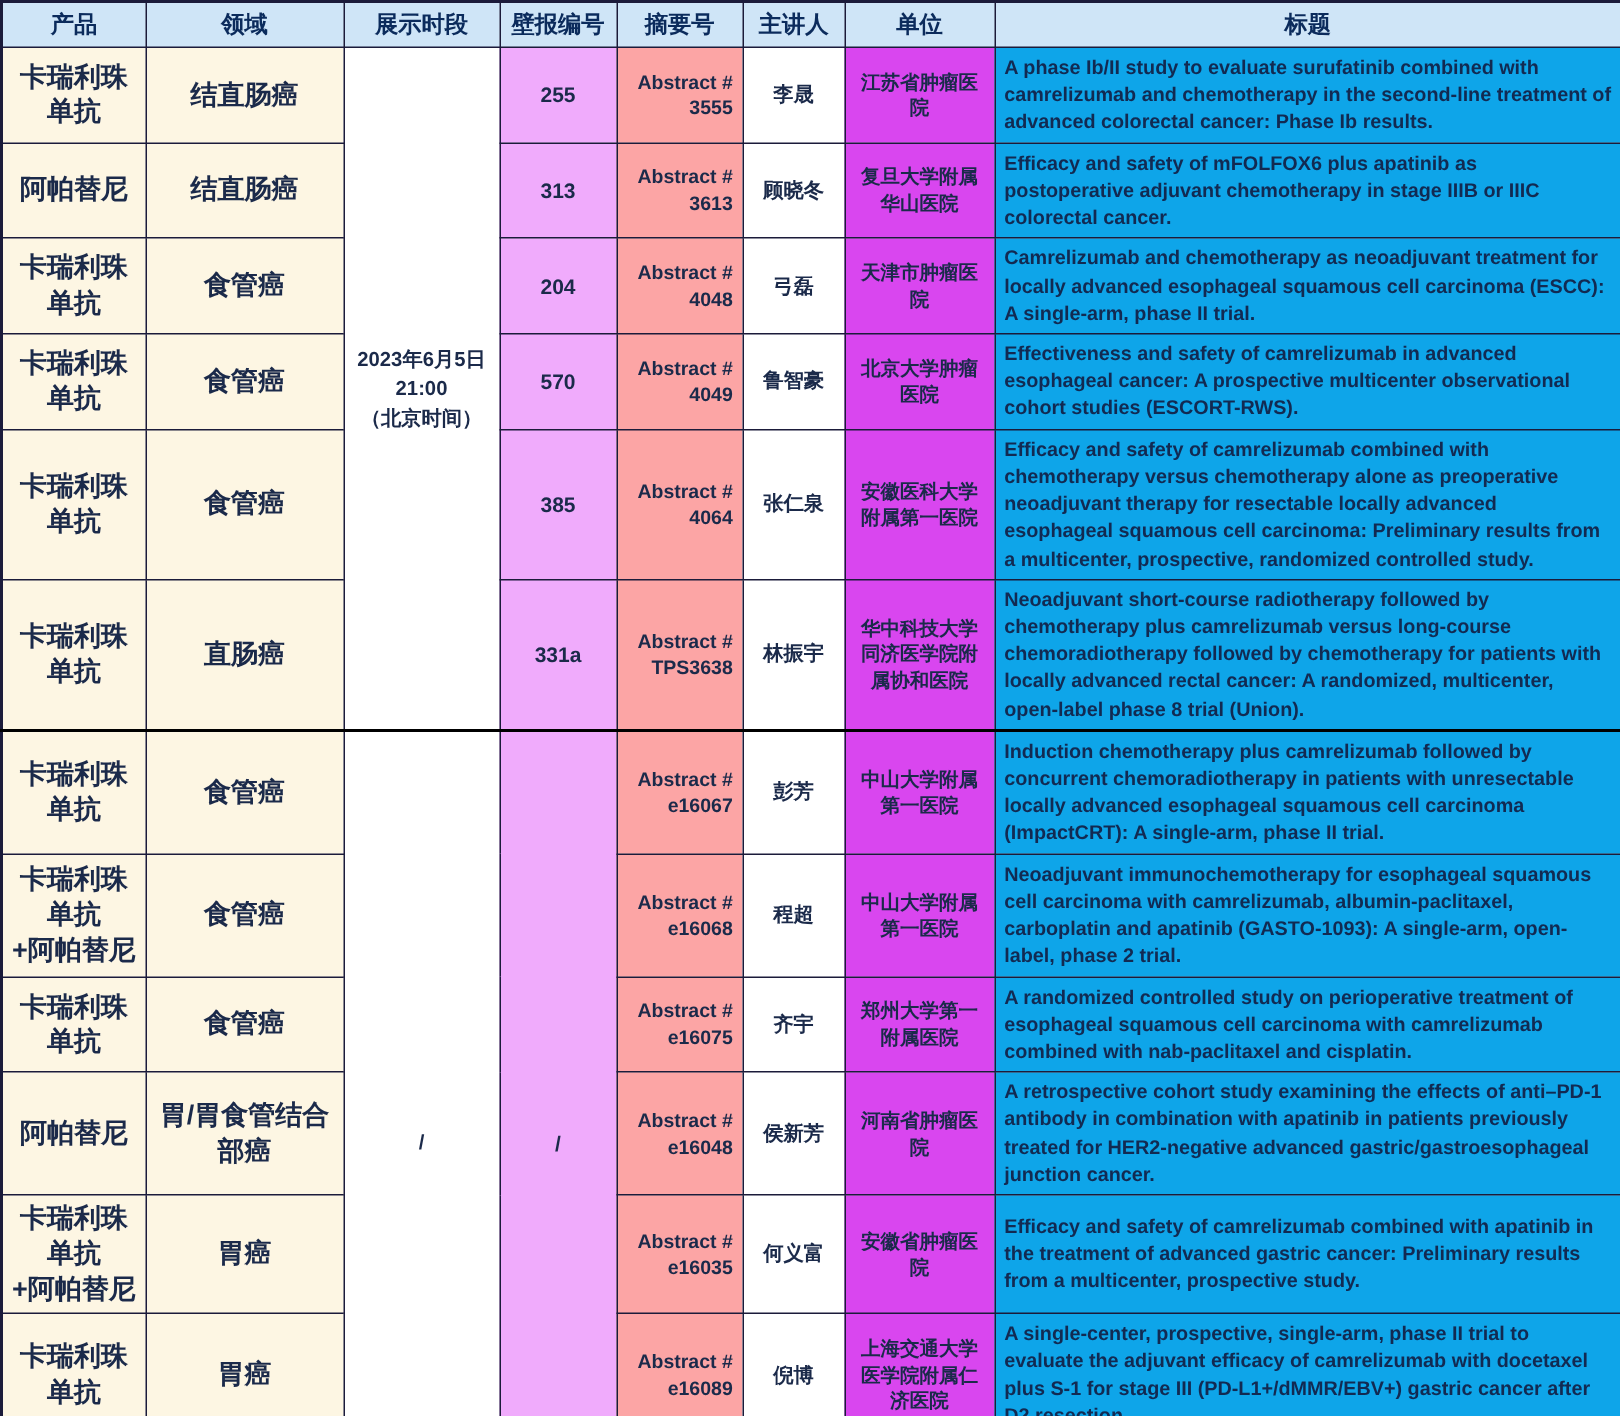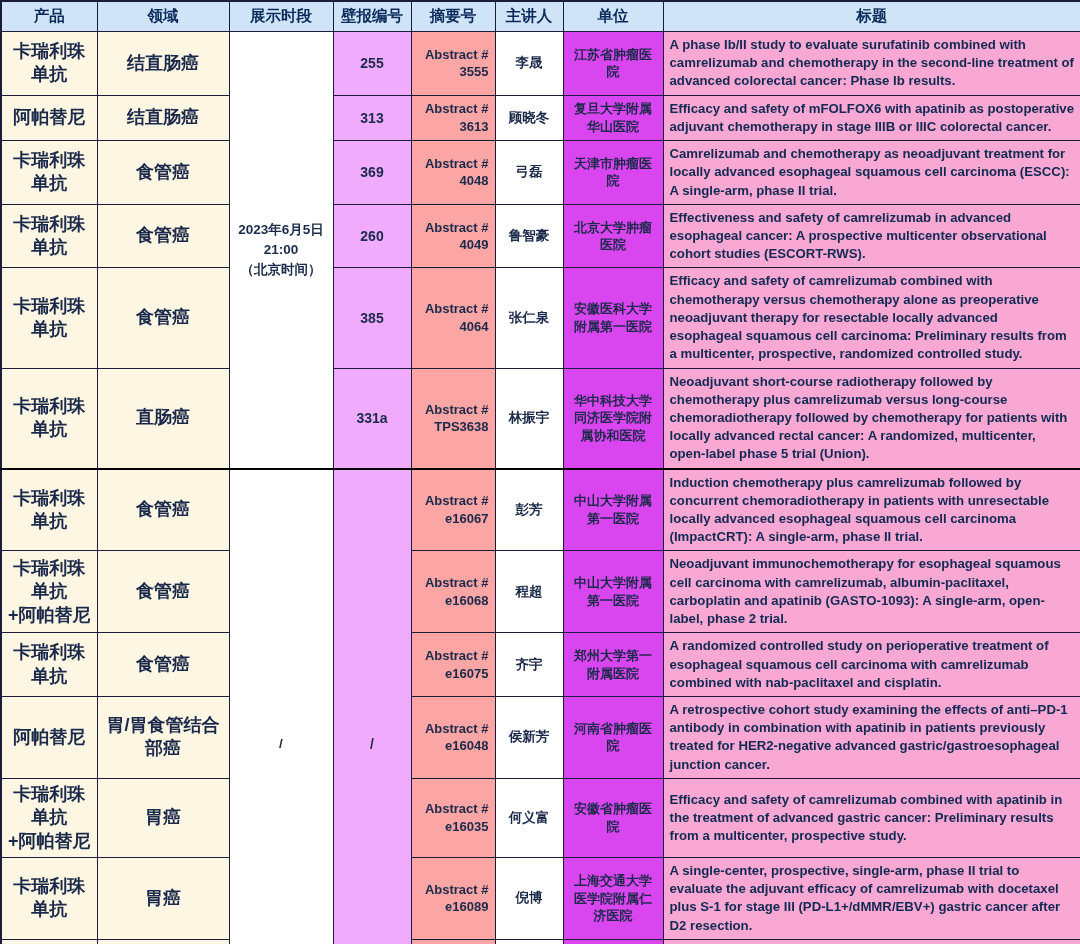--- a/index.html
+++ b/index.html
@@ -89,21 +89,21 @@
   }
   td.cell-org {
     background: #d946ef;
     color: #1b2a4a;
     font-weight: bold;
     font-size: 13px;
     text-align: center;
     line-height: 1.35;
   }
   td.cell-title {
-    background: #f9a8d4;
+    background: #0ea5e9;
     color: #122a52;
     font-weight: bold;
     font-size: 13.2px;
     text-align: left;
     line-height: 1.38;
     padding: 5px 7px;
   }
   
   tr.group-start > td,
   tr.group-start > th {
@@ -153,36 +153,36 @@
         <td class="cell-title">A phase Ib/II study to evaluate surufatinib combined with camrelizumab and chemotherapy in the second-line treatment of advanced colorectal cancer: Phase Ib results.</td>
       </tr>
       <tr>
         <td class="cell-product">阿帕替尼</td>
         <td class="cell-field">结直肠癌</td>
         <td class="cell-poster">313</td>
         <td class="cell-abs" style="white-space: pre-line;">Abstract #
 3613</td>
         <td class="cell-speaker">顾晓冬</td>
         <td class="cell-org">复旦大学附属华山医院</td>
-        <td class="cell-title">Efficacy and safety of mFOLFOX6 with apatinib as postoperative adjuvant chemotherapy in stage IIIB or IIIC colorectal cancer.</td>
-      </tr>
-      <tr>
-        <td class="cell-product">卡瑞利珠单抗</td>
-        <td class="cell-field">食管癌</td>
-        <td class="cell-poster">369</td>
+        <td class="cell-title">Efficacy and safety of mFOLFOX6 plus apatinib as postoperative adjuvant chemotherapy in stage IIIB or IIIC colorectal cancer.</td>
+      </tr>
+      <tr>
+        <td class="cell-product">卡瑞利珠单抗</td>
+        <td class="cell-field">食管癌</td>
+        <td class="cell-poster">204</td>
         <td class="cell-abs" style="white-space: pre-line;">Abstract #
 4048</td>
         <td class="cell-speaker">弓磊</td>
         <td class="cell-org">天津市肿瘤医院</td>
         <td class="cell-title">Camrelizumab and chemotherapy as neoadjuvant treatment for locally advanced esophageal squamous cell carcinoma (ESCC): A single-arm, phase II trial.</td>
       </tr>
       <tr>
         <td class="cell-product">卡瑞利珠单抗</td>
         <td class="cell-field">食管癌</td>
-        <td class="cell-poster">260</td>
+        <td class="cell-poster">570</td>
         <td class="cell-abs" style="white-space: pre-line;">Abstract #
 4049</td>
         <td class="cell-speaker">鲁智豪</td>
         <td class="cell-org">北京大学肿瘤医院</td>
         <td class="cell-title">Effectiveness and safety of camrelizumab in advanced esophageal cancer: A prospective multicenter observational cohort studies (ESCORT-RWS).</td>
       </tr>
       <tr>
         <td class="cell-product">卡瑞利珠单抗</td>
         <td class="cell-field">食管癌</td>
         <td class="cell-poster">385</td>
@@ -193,21 +193,21 @@
         <td class="cell-title">Efficacy and safety of camrelizumab combined with chemotherapy versus chemotherapy alone as preoperative neoadjuvant therapy for resectable locally advanced esophageal squamous cell carcinoma: Preliminary results from a multicenter, prospective, randomized controlled study.</td>
       </tr>
       <tr>
         <td class="cell-product">卡瑞利珠单抗</td>
         <td class="cell-field">直肠癌</td>
         <td class="cell-poster">331a</td>
         <td class="cell-abs" style="white-space: pre-line;">Abstract #
 TPS3638</td>
         <td class="cell-speaker">林振宇</td>
         <td class="cell-org">华中科技大学同济医学院附属协和医院</td>
-        <td class="cell-title">Neoadjuvant short-course radiotherapy followed by chemotherapy plus camrelizumab versus long-course chemoradiotherapy followed by chemotherapy for patients with locally advanced rectal cancer: A randomized, multicenter, open-label phase 5 trial (Union).</td>
+        <td class="cell-title">Neoadjuvant short-course radiotherapy followed by chemotherapy plus camrelizumab versus long-course chemoradiotherapy followed by chemotherapy for patients with locally advanced rectal cancer: A randomized, multicenter, open-label phase 8 trial (Union).</td>
       </tr>
 
       <tr class="group-start">
         <td class="cell-product">卡瑞利珠单抗</td>
         <td class="cell-field">食管癌</td>
         <td class="cell-time" rowspan="7">/</td>
         <td class="cell-poster" rowspan="7">/</td>
         <td class="cell-abs" style="white-space: pre-line;">Abstract #
 e16067</td>
         <td class="cell-speaker">彭芳</td>

